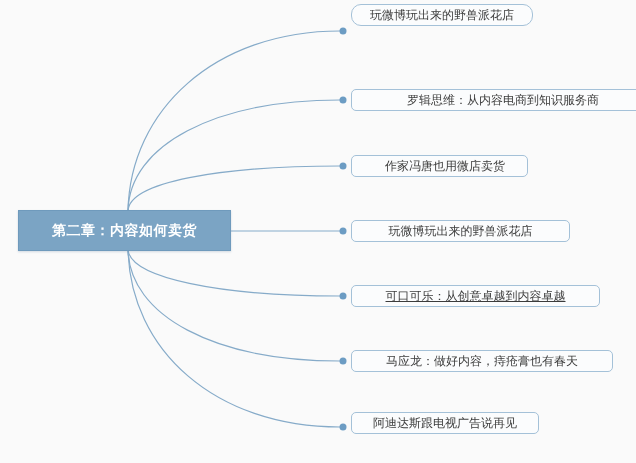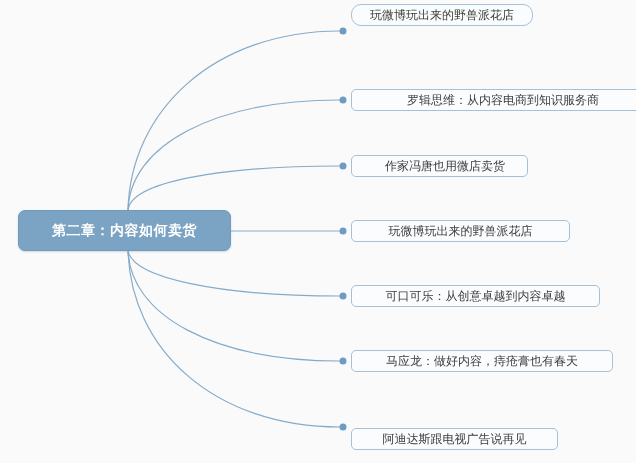--- a/index.html
+++ b/index.html
@@ -43,21 +43,21 @@
     stroke: none;
   }
   .root-node {
     position: absolute;
     left: 18px;
     top: 210px;
     width: 213px;
     height: 41px;
     background: var(--root-fill);
     border: 1px solid var(--root-border);
-    border-radius: 7px;
+    border-radius: 0;
     color: var(--root-text);
     font-size: 14px;
     font-weight: bold;
     display: flex;
     align-items: center;
     justify-content: center;
     letter-spacing: 0.5px;
     box-shadow: 0 1px 2px rgba(90,120,150,0.25);
   }
   .branch-node {
@@ -106,23 +106,23 @@
   </div>
   <div class="branch-node" style="top:89px;  width:304px;">
     <span>罗辑思维：从内容电商到知识服务商</span>
   </div>
   <div class="branch-node" style="top:155px; width:177px;padding-left:11px;">
     <span>作家冯唐也用微店卖货</span>
   </div>
   <div class="branch-node" style="top:220px; width:219px;">
     <span>玩微博玩出来的野兽派花店</span>
   </div>
-  <div class="branch-node" style="top:285px; width:249px;">
+  <div class="branch-node" style="top:285px; width:249px;text-decoration:underline;">
     <span>可口可乐：从创意卓越到内容卓越</span>
   </div>
   <div class="branch-node" style="top:350px; width:262px;">
     <span>马应龙：做好内容，痔疮膏也有春天</span>
   </div>
-  <div class="branch-node" style="top:428px; width:207px;">
+  <div class="branch-node" style="top:412px; width:188px;">
     <span>阿迪达斯跟电视广告说再见</span>
   </div>
 
 </div>
 
 </body></html>

